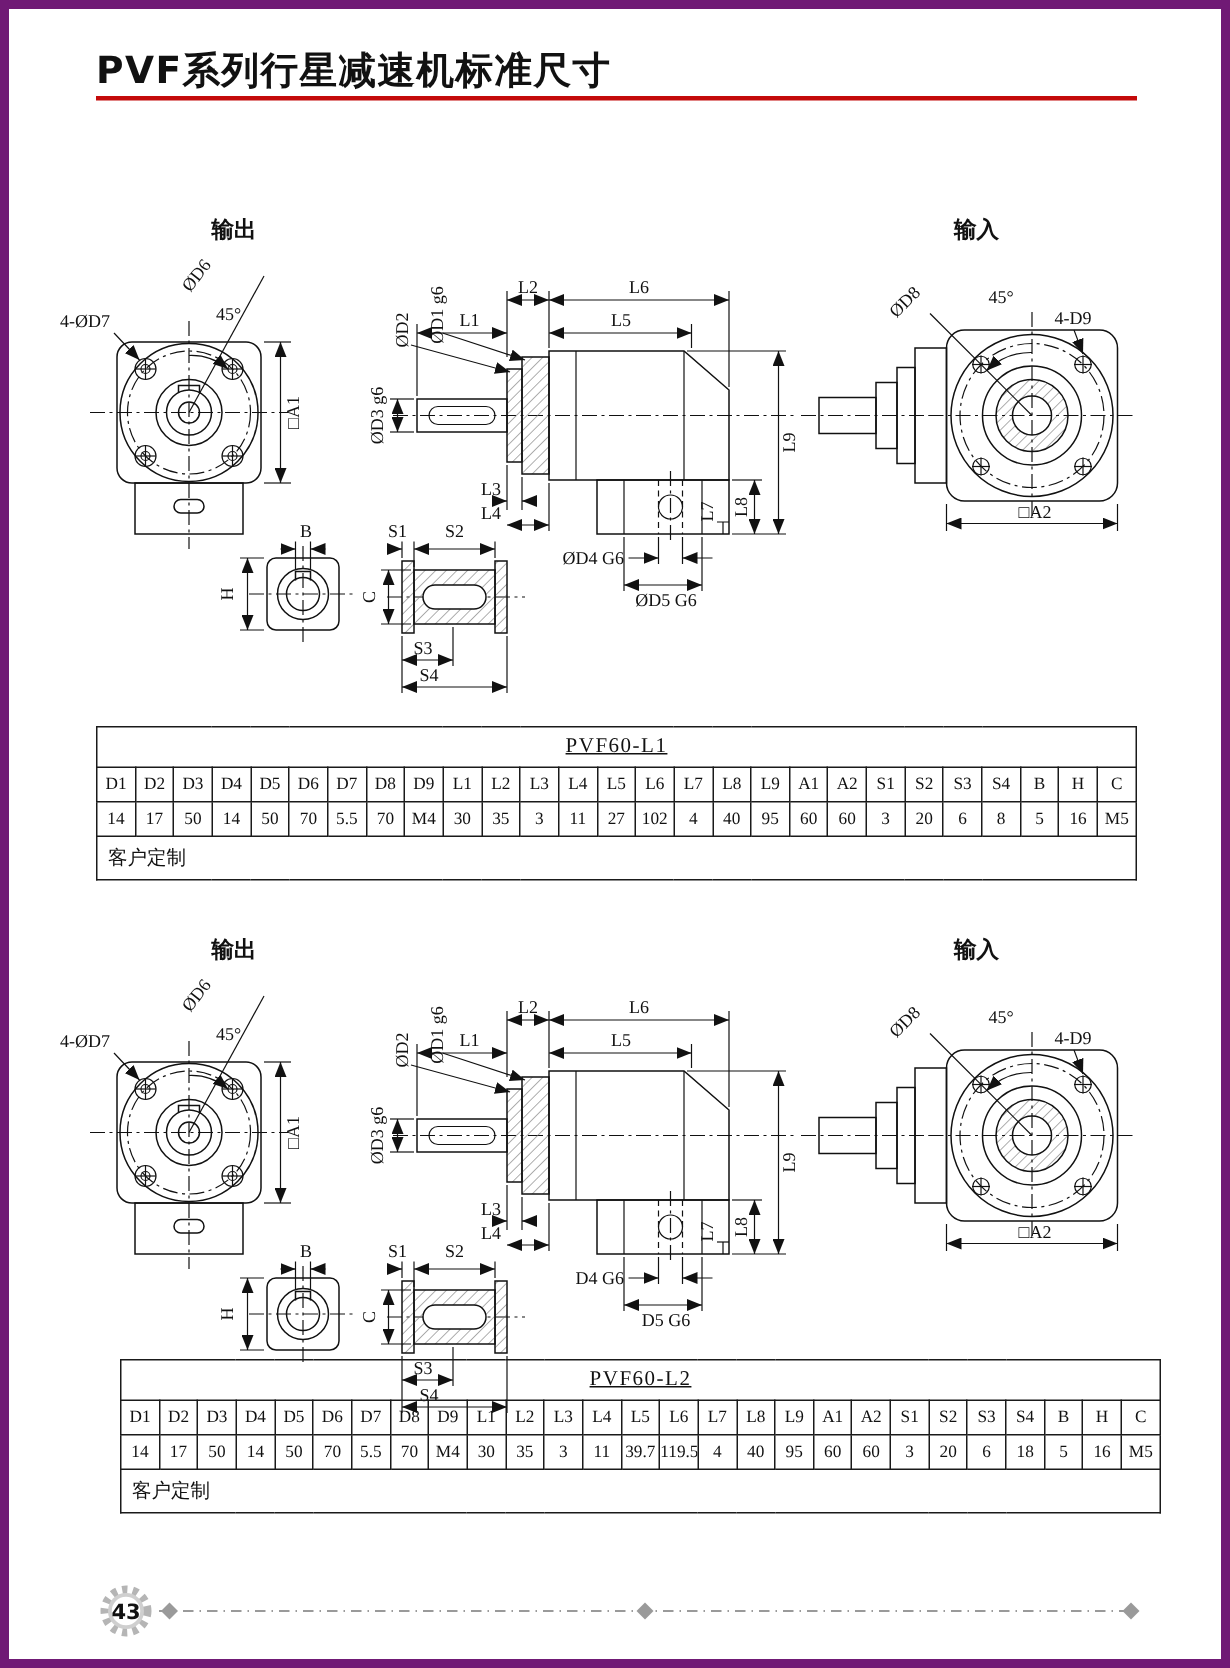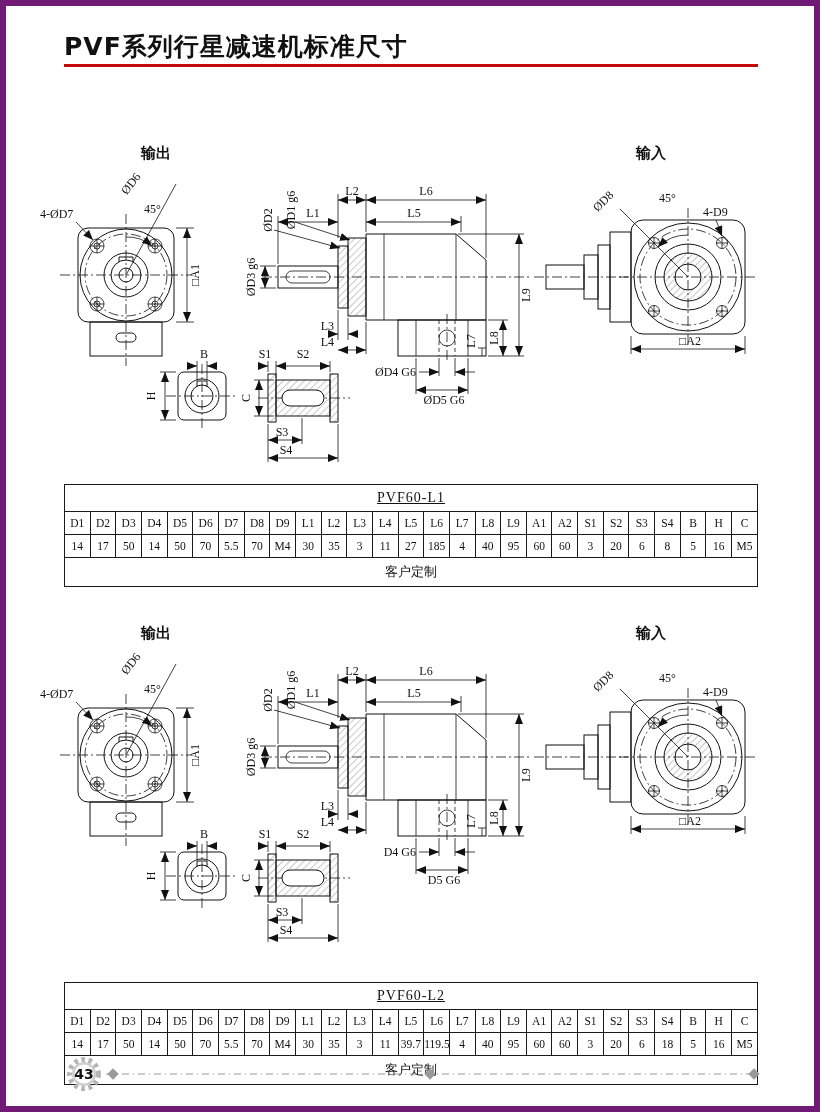--- a/index.html
+++ b/index.html
@@ -6,25 +6,25 @@
   .page{position:relative;width:820px;height:1112px;background:#fff;border:6px solid #701a75;
         box-sizing:border-box;font-family:"Liberation Serif",serif;overflow:hidden;}
   .title{position:absolute;left:58px;top:24px;font-family:"DejaVu Sans",sans-serif;
          font-weight:bold;font-size:25px;color:#111;letter-spacing:1px;}
   .rule{position:absolute;left:58px;top:58px;width:694px;height:3px;background:#c40a0a;}
   .fig{position:absolute;left:0;width:820px;height:335px;}
   .fig1{top:128px;}
   .fig2{top:608px;}
   .tbl{position:absolute;left:58px;width:694px;border-collapse:collapse;table-layout:fixed;}
   .tbl1{top:478px;}
-  .tbl2{top:976px;}
+  .tbl2{top:900px;margin-left:16px;}
   .tbl th,.tbl td{border:1px solid #1a1a1a;text-align:center;font-size:11.5px;
                   font-weight:normal;color:#111;padding:5px 0;overflow:hidden;}
   .tbl .ttl{font-size:14px;letter-spacing:1px;padding:5px 0;text-decoration:underline;}
-  .tbl .note{text-align:center;padding:5px 7px;font-size:13px;}
+  .tbl .note{text-align:left;padding:5px 7px;font-size:13px;}
   .footerbar{position:absolute;left:48px;top:1046px;}
   svg text{fill:#111;}
   .dim{font-family:"Liberation Serif",serif;font-size:12px;}
   .cjk{font-family:"DejaVu Sans",sans-serif;font-size:15px;font-weight:bold;}
   .cl{stroke-dasharray:10 3 2 3;stroke-width:0.8;}
   .dsh{stroke-dasharray:4 3;stroke-width:0.8;}
   .thin{stroke-width:0.8;}
 </style>
 </head>
 <body>
@@ -296,21 +296,21 @@
           <td>50</td>
           <td>70</td>
           <td>5.5</td>
           <td>70</td>
           <td>M4</td>
           <td>30</td>
           <td>35</td>
           <td>3</td>
           <td>11</td>
           <td>27</td>
-          <td>185</td>
+          <td>102</td>
           <td>4</td>
           <td>40</td>
           <td>95</td>
           <td>60</td>
           <td>60</td>
           <td>3</td>
           <td>20</td>
           <td>6</td>
           <td>8</td>
           <td>5</td>

